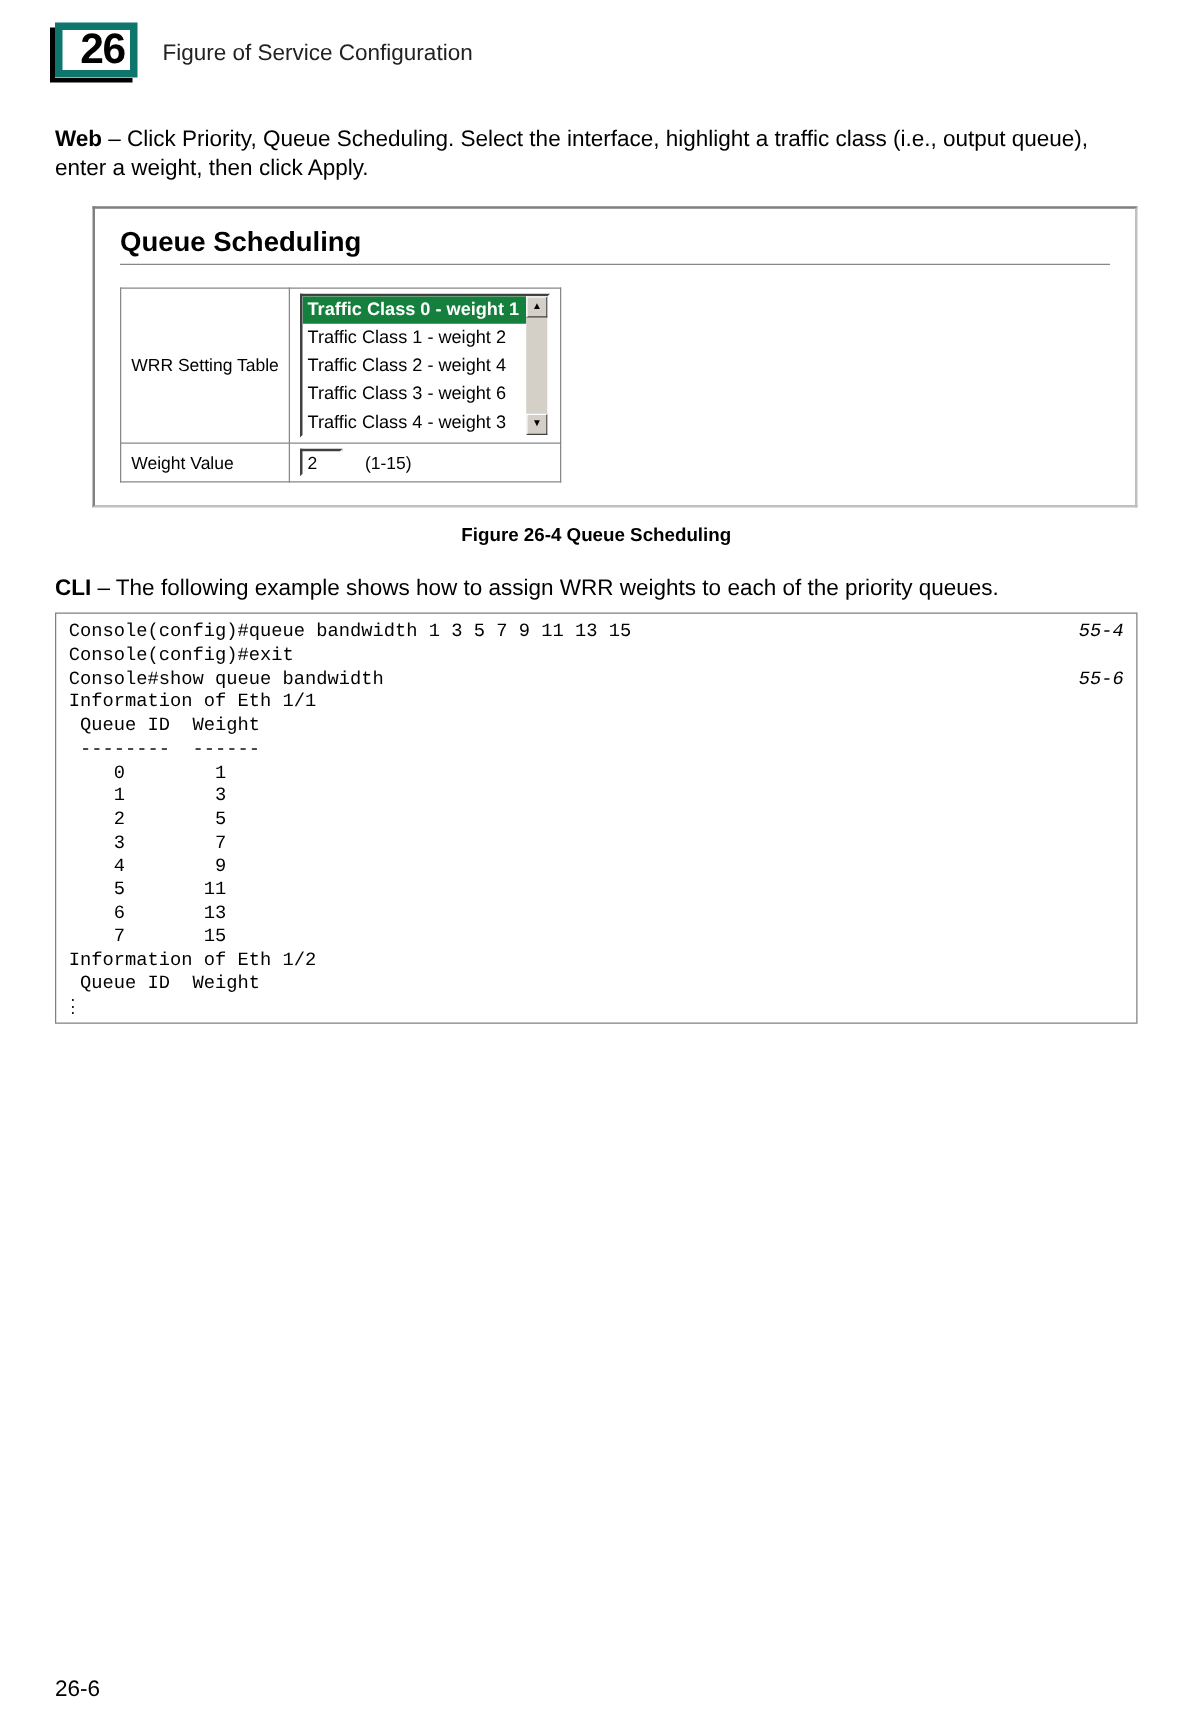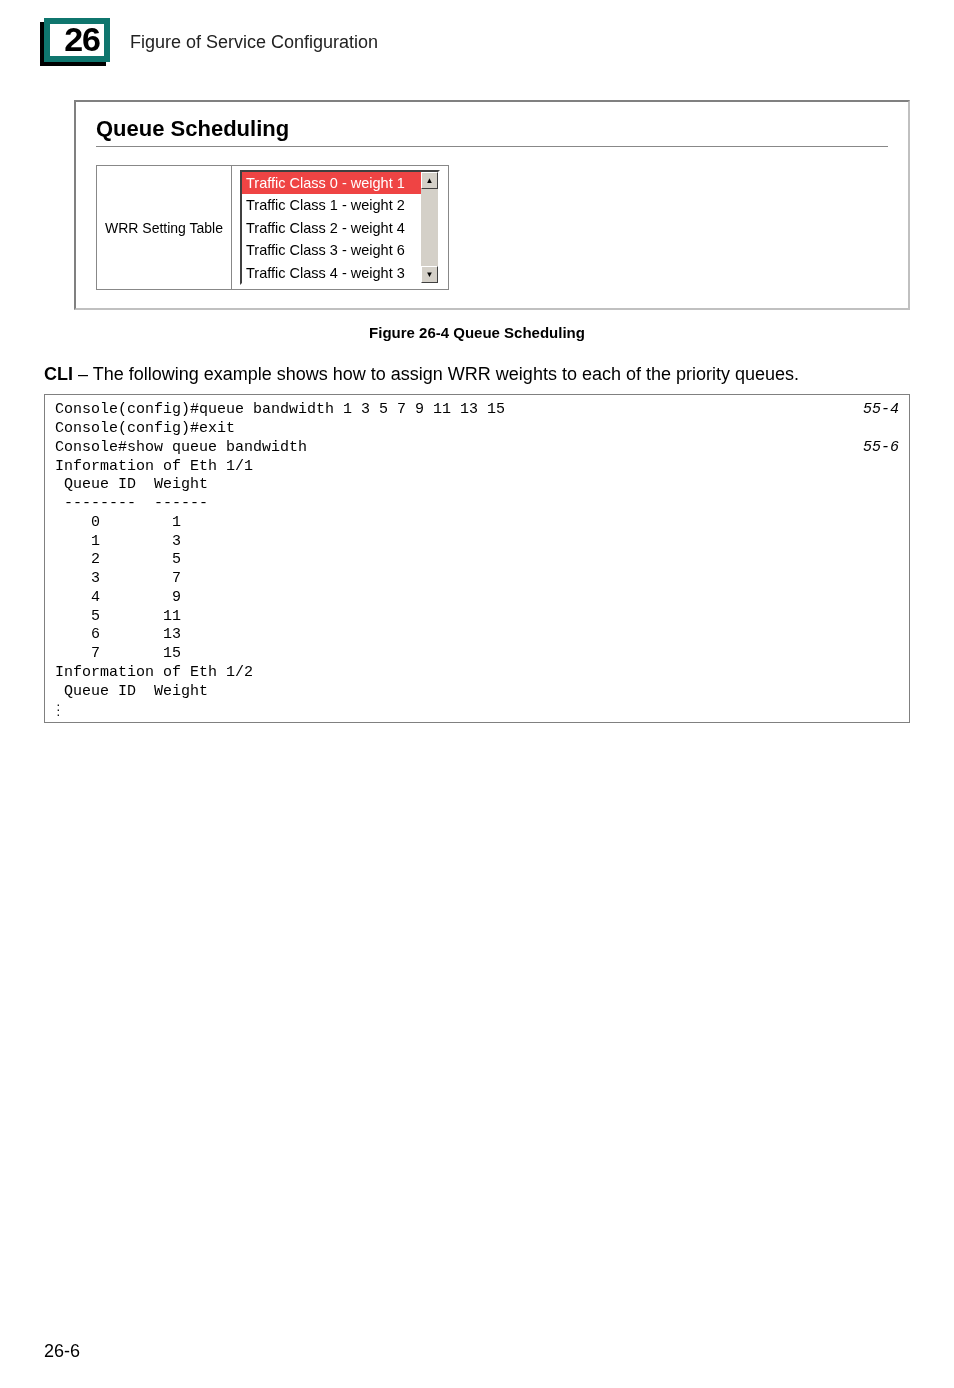--- a/index.html
+++ b/index.html
@@ -107,21 +107,21 @@
     background: #fff;
     border-top: 2px solid #404040;
     border-left: 2px solid #404040;
     border-right: 2px solid #fff;
     border-bottom: 2px solid #fff;
     display: flex;
     overflow: hidden;
   }
   .listbox .items { flex: 1; font-family: Arial; font-size: 14.5px; line-height: 1.55; }
   .listbox .items .item { padding: 0 4px; white-space: nowrap; }
-  .listbox .items .selected { background: #ef4444; color: #fff; }
+  .listbox .items .selected { background: #15803d; color: #fff; font-weight: bold; }
   .scrollbar {
     width: 17px;
     background: #d4d0c8;
     display: flex;
     flex-direction: column;
     justify-content: space-between;
   }
   .scroll-btn {
     height: 17px;
     background: #d4d0c8;
@@ -163,20 +163,23 @@
 </style>
 </head>
 <body>
 
 <div class="chap-badge">
   <div class="box"><span>26</span></div>
 </div>
 <div class="chap-title">Figure of Service Configuration</div>
 
 <div class="content">
+  <p class="web-para">
+    <b>Web</b><span> – Click Priority, Queue Scheduling. Select the interface, highlight a traffic class (i.e., output queue), enter a weight, then click Apply.</span>
+  </p>
 
   <div class="panel">
     <h2>Queue Scheduling</h2>
     <hr>
 
 
     <table class="wrr-table">
       <tbody>
           <tr>
         <td>WRR Setting Table</td>
@@ -189,20 +192,27 @@
                   <div class="item">Traffic Class 3 - weight 6</div>
                   <div class="item">Traffic Class 4 - weight 3</div>
                 </div>
             <div class="scrollbar">
               <div class="scroll-btn">▲</div>
               <div class="scroll-btn">▼</div>
             </div>
           </div>
         </td>
       </tr>
+      <tr>
+        <td>Weight Value</td>
+        <td>
+          <input class="wv-input" value="2" style="">
+          <span style="margin-left:14px">(1-15)</span>
+        </td>
+      </tr>
     </tbody>
       </table>
   </div>
 
   <div class="fig-caption">Figure 26-4  Queue Scheduling</div>
 
   <p class="cli-para">
     <b>CLI</b><span> – The following example shows how to assign WRR weights to each of the priority queues.</span>
   </p>
 

